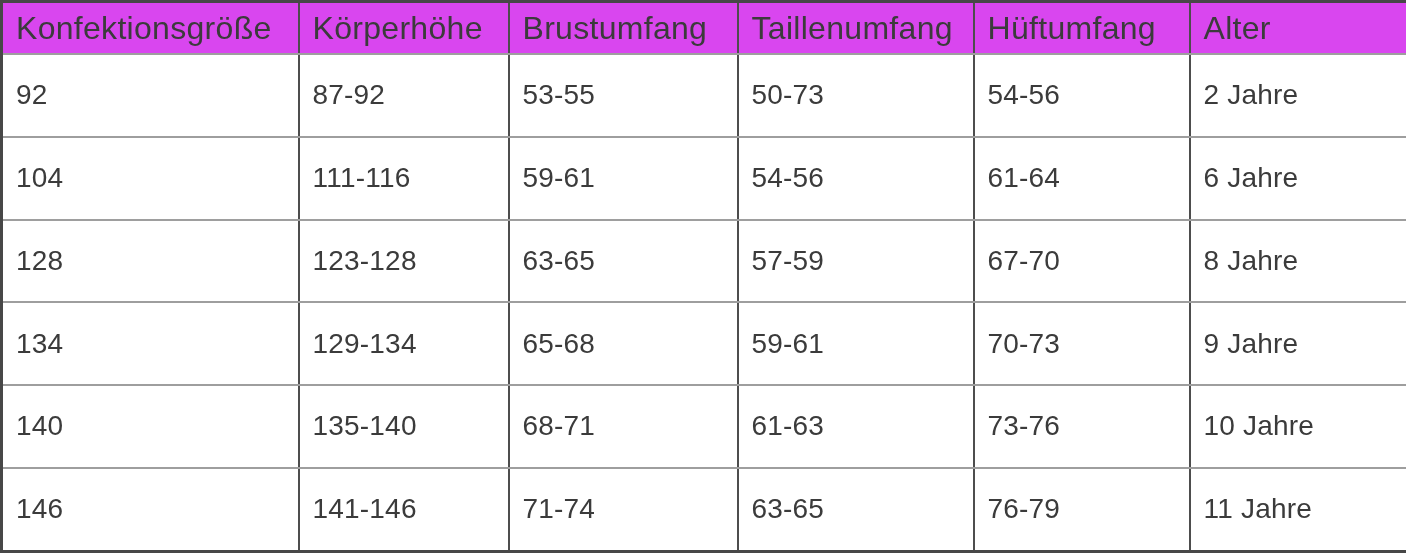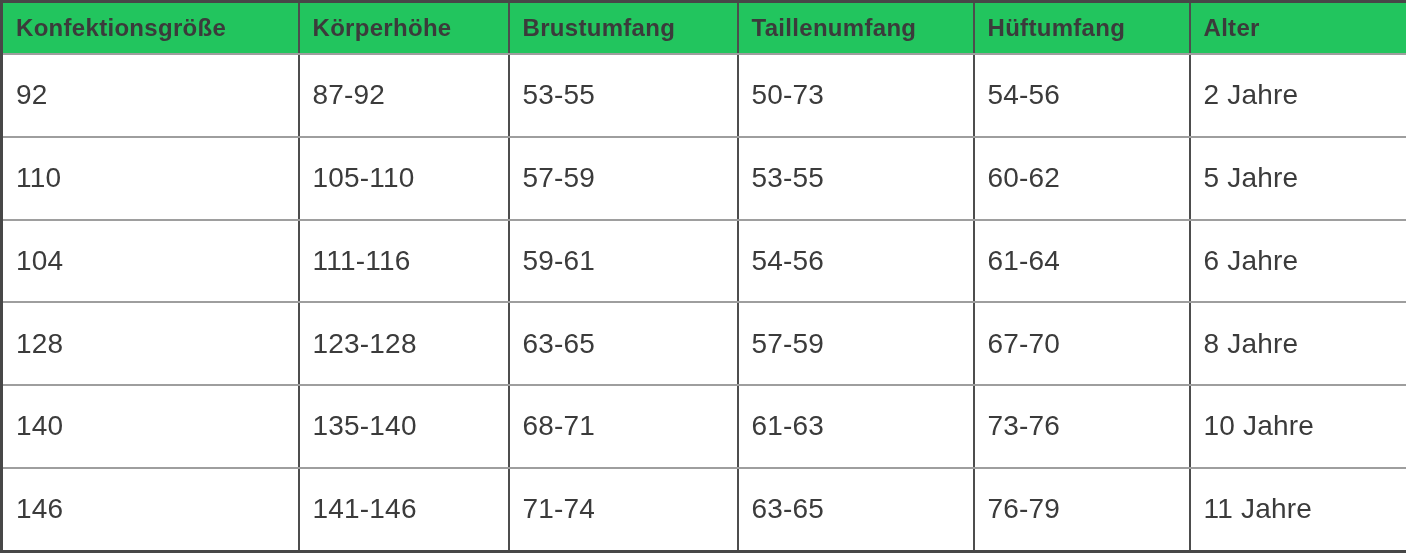--- a/index.html
+++ b/index.html
@@ -22,23 +22,23 @@
     border-bottom: 2px solid #9e9e9e;
     border-left: 2px solid #4d4d4d;
     border-right: 2px solid #4d4d4d;
     text-align: left;
     vertical-align: middle;
     padding: 0 8px 0 13px;
     white-space: nowrap;
     overflow: hidden;
   }
   .size-table th {
-    background: #22c55e;
-    font-weight: bold;
-    font-size: 24px;
+    background: #d946ef;
+    font-weight: normal;
+    font-size: 32px;
     height: 50px;
     letter-spacing: 0.3px;
   }
   .size-table td {
     background: #ffffff;
     font-size: 28px;
     height: 48px;
     letter-spacing: 0.2px;
   }
 </style>
@@ -67,42 +67,42 @@
   <tbody>
     <tr>
       <td>92</td>
       <td>87-92</td>
       <td>53-55</td>
       <td>50-73</td>
       <td>54-56</td>
       <td>2 Jahre</td>
     </tr>
     <tr>
-      <td>110</td>
-      <td>105-110</td>
-      <td>57-59</td>
-      <td>53-55</td>
-      <td>60-62</td>
-      <td>5 Jahre</td>
-    </tr>
-    <tr>
       <td>104</td>
       <td>111-116</td>
       <td>59-61</td>
       <td>54-56</td>
       <td>61-64</td>
       <td>6 Jahre</td>
     </tr>
     <tr>
       <td>128</td>
       <td>123-128</td>
       <td>63-65</td>
       <td>57-59</td>
       <td>67-70</td>
       <td>8 Jahre</td>
+    </tr>
+    <tr>
+      <td>134</td>
+      <td>129-134</td>
+      <td>65-68</td>
+      <td>59-61</td>
+      <td>70-73</td>
+      <td>9 Jahre</td>
     </tr>
     <tr>
       <td>140</td>
       <td>135-140</td>
       <td>68-71</td>
       <td>61-63</td>
       <td>73-76</td>
       <td>10 Jahre</td>
     </tr>
     <tr>

